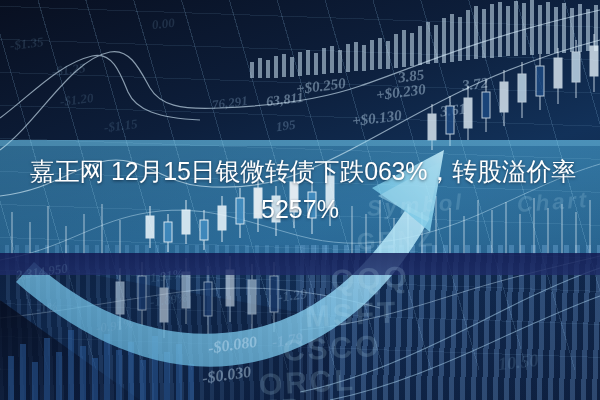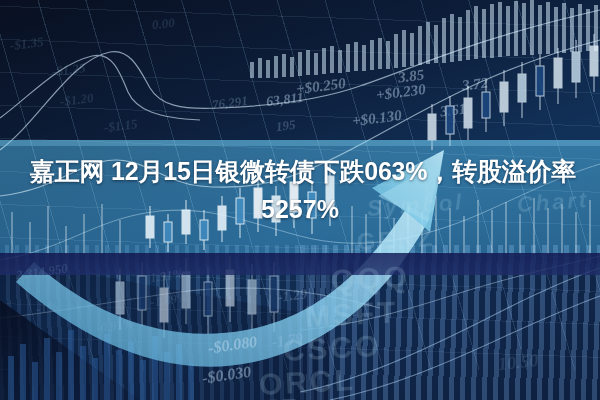--- a/index.html
+++ b/index.html
@@ -56,21 +56,21 @@
   }
   .num.dim{color:rgba(170,205,235,.26);}
   .num.faint{color:rgba(150,190,225,.16);}
 
   
   svg.art{position:absolute;inset:0;width:600px;height:400px;}
 
   
   .headline{
     position:absolute;left:0;width:600px;top:152px;
-    color:#ffffff;font-weight:700;font-size:25px;line-height:38px;
+    color:#ffffff;font-weight:400;font-size:25px;line-height:38px;
     text-align:center;
     text-shadow:0 1px 3px rgba(3,12,28,.55);
   }
   .headline .l1{display:block;padding-left:6px;letter-spacing:-0.2px;}
   .headline .l2{display:block;}
 </style>
 </head>
 <body>
 
 <div id="stage">

